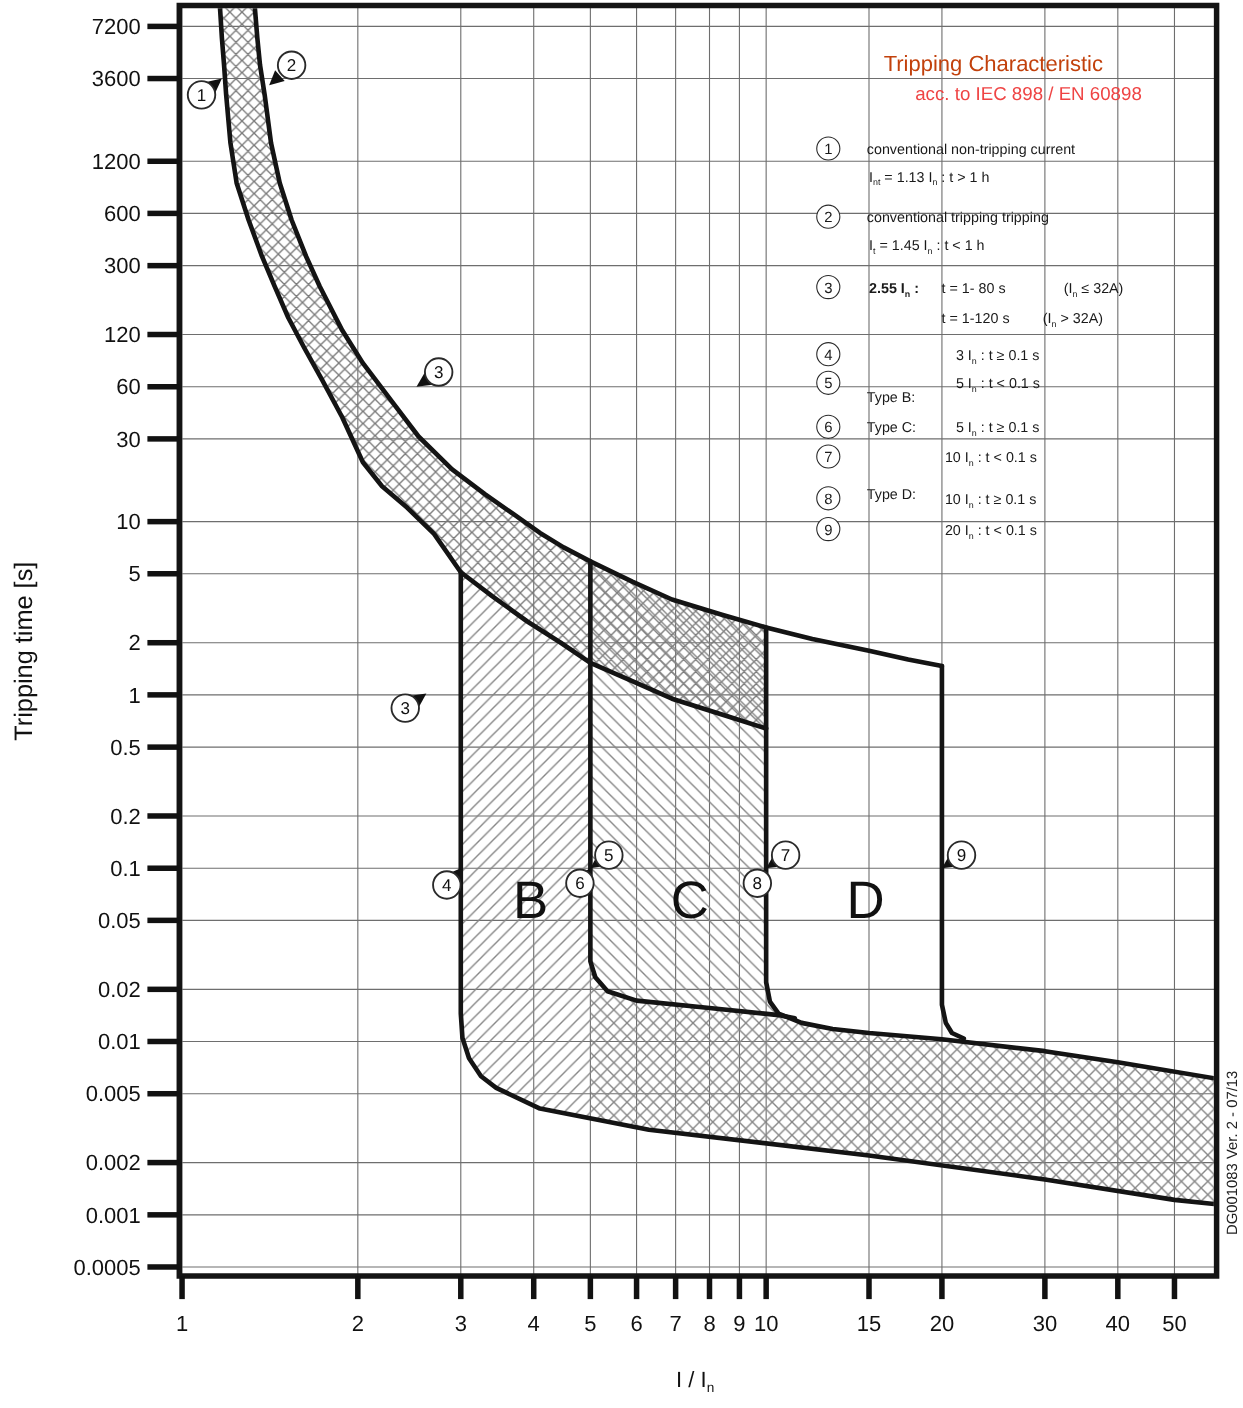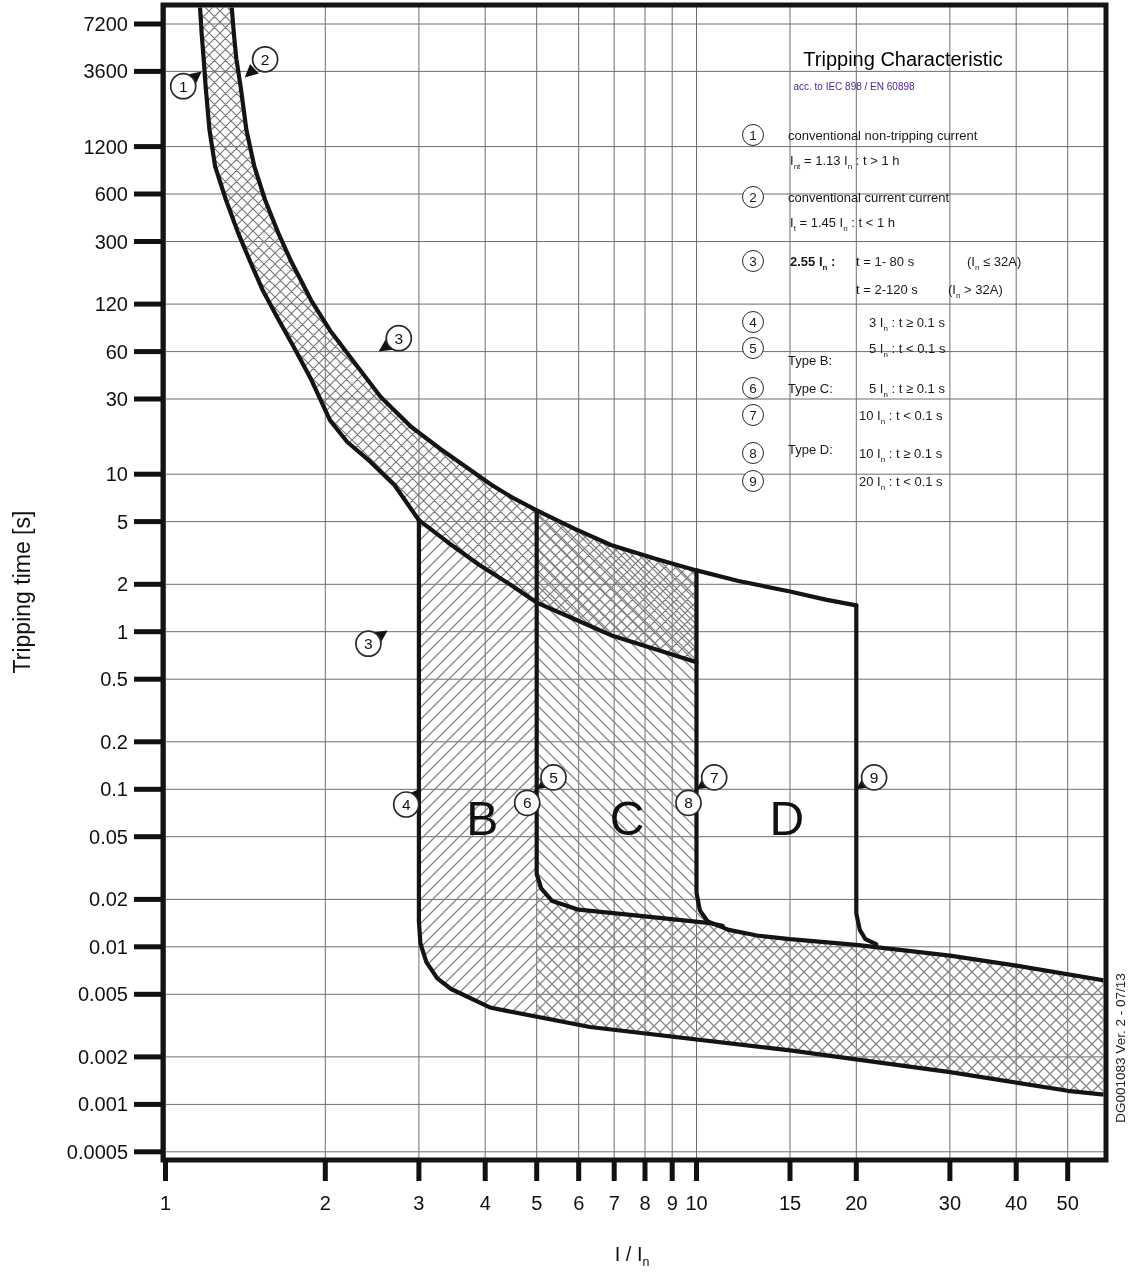--- a/index.html
+++ b/index.html
@@ -1,21 +1,21 @@
 <!DOCTYPE html>
 <html><head>
 <meta charset="utf-8">
 <style>
   html,body{margin:0;padding:0;background:#fff;}
   #app{position:relative;width:1130px;height:1280px;background:#fff;overflow:hidden;
        font-family:"Liberation Sans", sans-serif;color:#111;}
   #chart-svg{position:absolute;left:0;top:0;}
   .ovl{position:absolute;white-space:nowrap;}
-  #chart-title{left:903px;top:59px;transform:translate(-50%,-50%);font-size:20px;color:#000000;}
-  #chart-subtitle{left:854px;top:86px;transform:translate(-50%,-50%);font-size:10px;color:#4c1d95;}
+  #chart-title{left:903px;top:59px;transform:translate(-50%,-50%);font-size:20px;color:#c2410c;}
+  #chart-subtitle{left:935px;top:86px;transform:translate(-50%,-50%);font-size:17px;color:#ef4444;}
   #y-axis-title{left:22px;top:592px;transform:translate(-50%,-50%) rotate(-90deg);font-size:23px;color:#111;}
   #x-axis-title{left:632px;top:1256px;transform:translate(-50%,-50%);font-size:20px;color:#111;}
   #doc-ref{left:1120px;top:1048px;transform:translate(-50%,-50%) rotate(-90deg);font-size:13.5px;color:#222;}
   #legend{position:absolute;left:0;top:0;width:100%;height:100%;pointer-events:none;}
   .lg-line{position:absolute;font-size:13px;line-height:19px;color:#1a1a1a;}
   .lg-circle{position:absolute;width:22px;height:22px;border:1.6px solid #2a2a2a;border-radius:50%;
              font-size:13.5px;line-height:22px;text-align:center;color:#1a1a1a;background:#fff;box-sizing:border-box;}
   sub{font-size:0.62em;}
 </style>
 </head>
@@ -209,26 +209,26 @@
       <div class="lg-circle" style="left: 742px; top: 186px;">2</div>
       <div class="lg-circle" style="left: 742px; top: 250px;">3</div>
       <div class="lg-circle" style="left: 742px; top: 311px;">4</div>
       <div class="lg-circle" style="left: 742px; top: 337px;">5</div>
       <div class="lg-circle" style="left: 742px; top: 377px;">6</div>
       <div class="lg-circle" style="left: 742px; top: 404px;">7</div>
       <div class="lg-circle" style="left: 742px; top: 442px;">8</div>
       <div class="lg-circle" style="left: 742px; top: 470px;">9</div>
       <div class="lg-line" style="left: 788px; top: 125.5px;">conventional non-tripping current</div>
       <div class="lg-line" style="left: 790px; top: 150.5px;">I<sub>nt</sub>  = 1.13 I<sub>n</sub> :  t &gt; 1 h</div>
-      <div class="lg-line" style="left: 788px; top: 187.5px;">conventional current current</div>
+      <div class="lg-line" style="left: 788px; top: 187.5px;">conventional tripping tripping</div>
       <div class="lg-line" style="left: 790px; top: 212.5px;">I<sub>t</sub>  = 1.45 I<sub>n</sub> :  t &lt; 1 h</div>
       <div class="lg-line" style="left: 790px; top: 251.5px; font-weight: bold;">2.55 I<sub>n</sub> :</div>
       <div class="lg-line" style="left: 856px; top: 251.5px;">t = 1- 80 s</div>
       <div class="lg-line" style="left: 952px; top: 251.5px; padding-left: 15px;">(I<sub>n</sub> ≤ 32A)</div>
-      <div class="lg-line" style="left: 856px; top: 279.5px;">t = 2-120 s</div>
+      <div class="lg-line" style="left: 856px; top: 279.5px;">t = 1-120 s</div>
       <div class="lg-line" style="left: 948px; top: 279.5px;">(I<sub>n</sub> &gt; 32A)</div>
       <div class="lg-line" style="left: 788px; top: 312.5px; margin-top: 38px;">Type B:</div>
       <div class="lg-line" style="left: 869px; top: 312.5px;">3 I<sub>n</sub>  : t ≥ 0.1 s</div>
       <div class="lg-line" style="left: 869px; top: 338.5px;">5 I<sub>n</sub>  : t &lt; 0.1 s</div>
       <div class="lg-line" style="left: 788px; top: 378.5px;">Type C:</div>
       <div class="lg-line" style="left: 869px; top: 378.5px;">5 I<sub>n</sub>  : t ≥ 0.1 s</div>
       <div class="lg-line" style="left: 859px; top: 405.5px;">10 I<sub>n</sub>  : t &lt; 0.1 s</div>
       <div class="lg-line" style="left: 788px; top: 440px;">Type D:</div>
       <div class="lg-line" style="left: 859px; top: 443.5px;">10 I<sub>n</sub>  : t ≥ 0.1 s</div>
       <div class="lg-line" style="left: 859px; top: 471.5px;">20 I<sub>n</sub>  : t &lt; 0.1 s</div>

